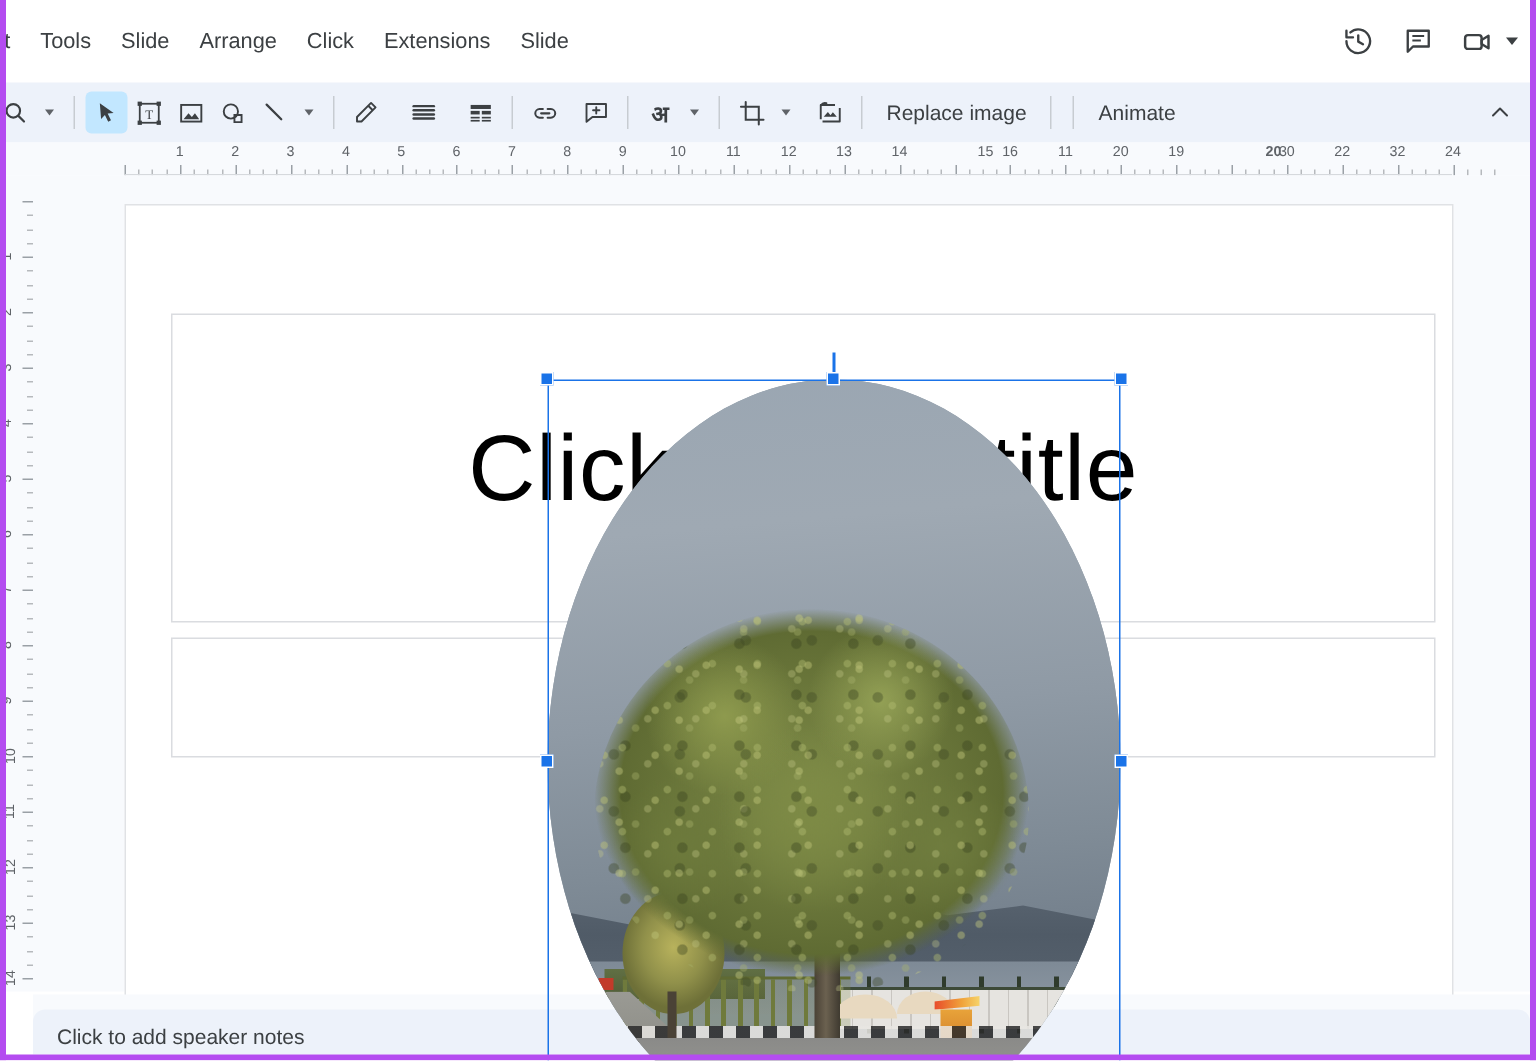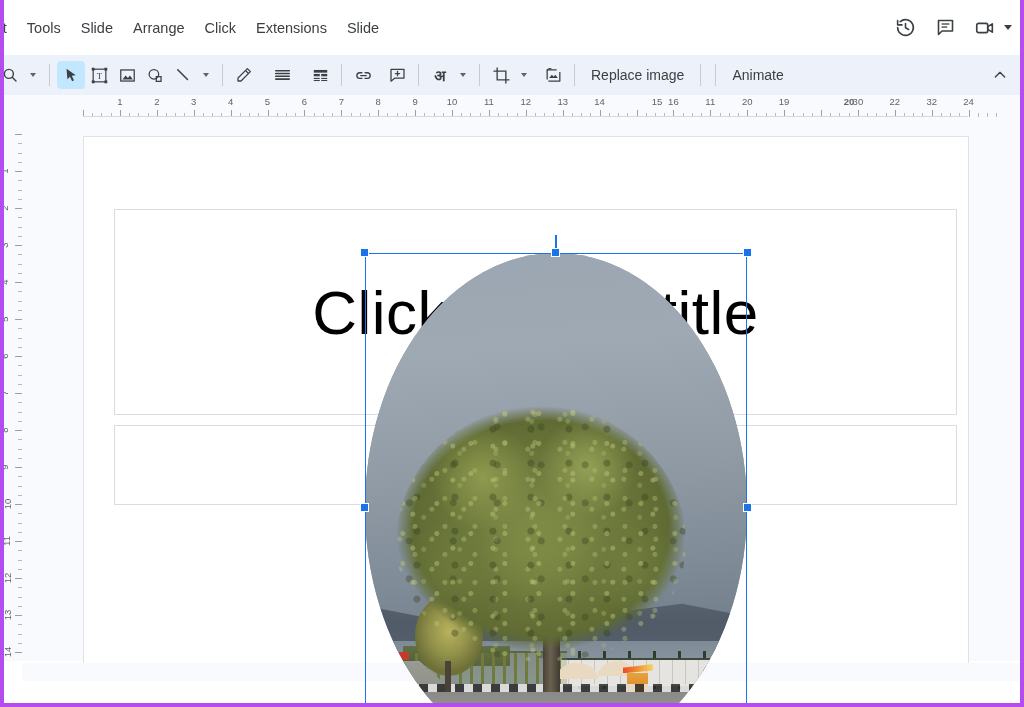--- a/index.html
+++ b/index.html
@@ -762,17 +762,20 @@
       <div class="handle h-w"></div>
       <div class="handle h-e"></div>
 
     </div>
   </div>
 
   <div class="splitter">
     <div class="splitter-grip"></div>
   </div>
 
+  <div class="notes">
+    <div class="notes-text">Click to add speaker notes</div>
+  </div>
 
   <div class="vp-border-left"></div>
   <div class="vp-border-right"></div>
   <div class="vp-border-bottom"></div>
 </div>
 
 </body></html>

